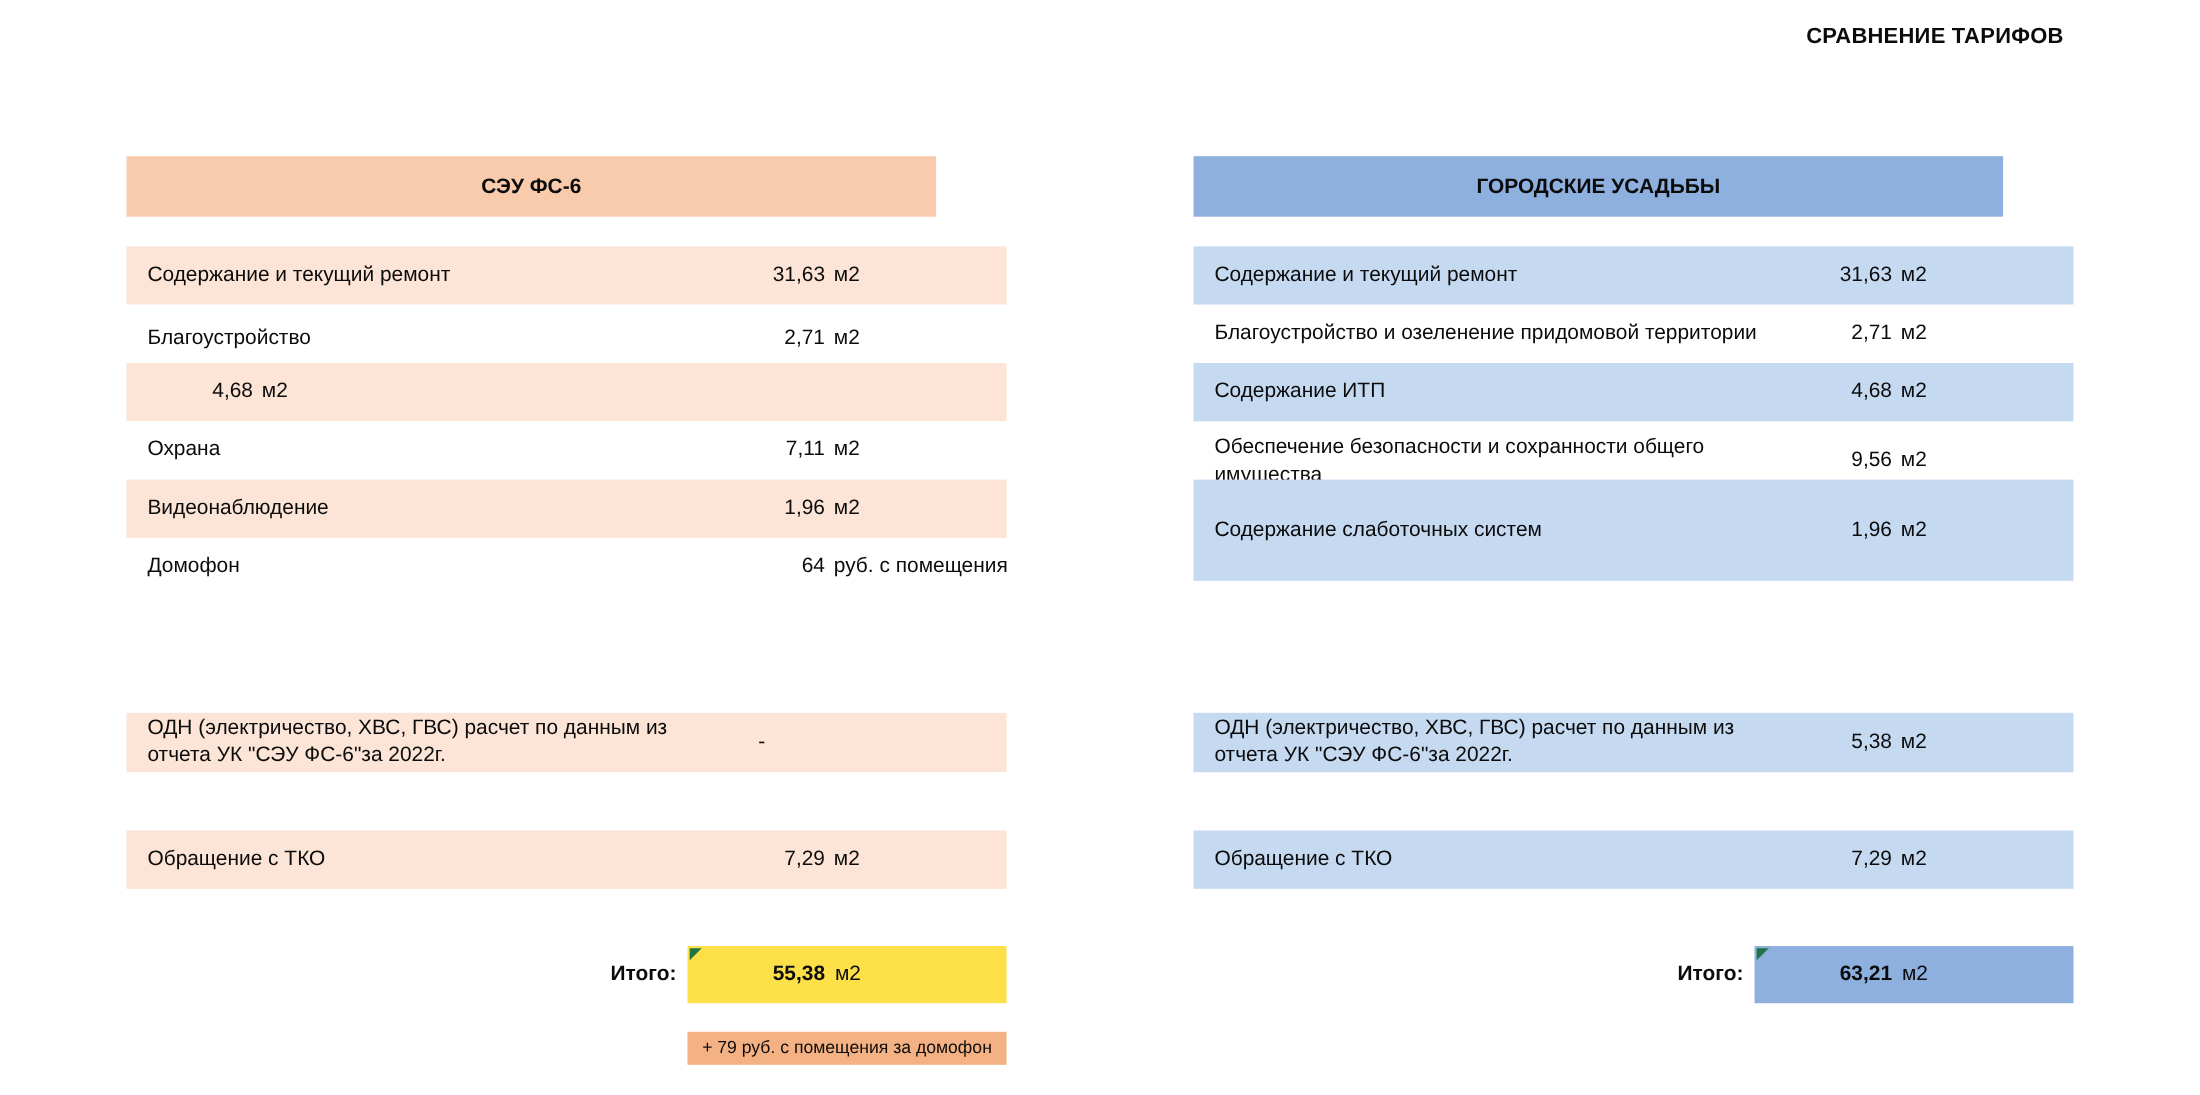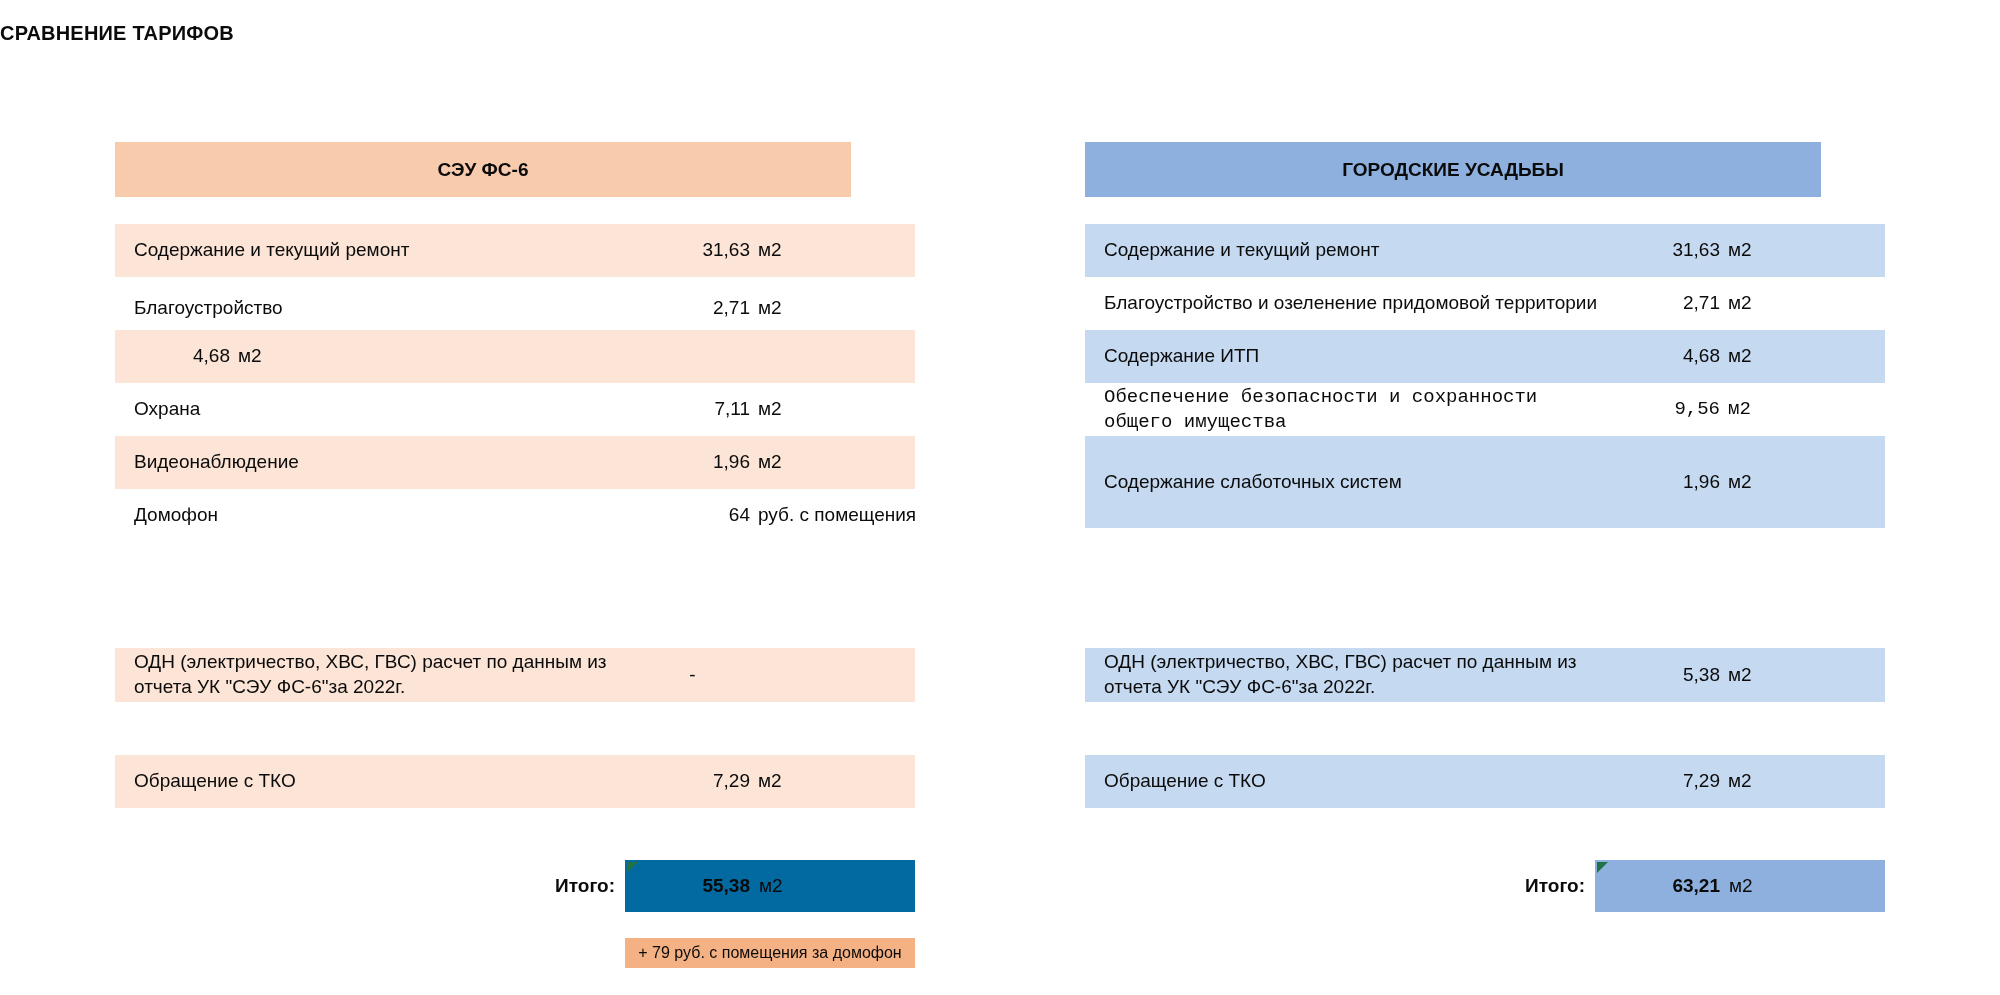--- a/index.html
+++ b/index.html
@@ -1,21 +1,21 @@
 <!DOCTYPE html>
 <html><head>
 <meta charset="utf-8">
 <style>
   html,body{margin:0;padding:0;}
   body{
     width:2000px;height:995px;background:#ffffff;position:relative;overflow:hidden;
     font-family:"Liberation Sans","DejaVu Sans",sans-serif;color:#0b0b0b;
   }
   .page-title{
-    position:absolute;top:22px;left:0;width:1876px;text-align:left;
+    position:absolute;top:22px;left:0;width:1876px;text-align:right;
     font-size:20px;font-weight:bold;letter-spacing:.2px;
   }
   .tbl{position:absolute;top:142px;width:800px;}
   .tbl-left{left:115px;}
   .tbl-right{left:1085px;}
   .hdr{
     position:absolute;left:0;top:0;width:736px;height:55px;
     display:flex;align-items:center;justify-content:center;
     font-size:19px;font-weight:bold;
   }
@@ -35,21 +35,21 @@
   .total-row{
     position:absolute;left:0;width:800px;height:52px;display:flex;align-items:stretch;
   }
   .total-label{
     width:510px;display:flex;align-items:center;justify-content:flex-end;
     padding-right:10px;box-sizing:border-box;font-size:19px;font-weight:bold;
   }
   .total-cell{
     position:relative;width:290px;display:flex;align-items:center;font-size:19px;
   }
-  .total-cell-orange{background:#0369a1;}
+  .total-cell-orange{background:#fde047;}
   .total-cell-blue{background:#8DB0DF;}
   .total-num{width:125px;text-align:right;font-weight:bold;white-space:nowrap;}
   .total-unit{padding-left:9px;white-space:nowrap;}
   .flag{
     position:absolute;top:2px;left:2px;width:0;height:0;
     border-top:11px solid #217346;border-right:11px solid transparent;
   }
   .footnote{
     position:absolute;left:510px;top:796px;width:290px;height:30px;
     background:#F4B183;display:flex;align-items:center;justify-content:center;
@@ -127,21 +127,21 @@
   <div class="row white" style="top:135px;height:53px;">
     <div class="cell-label">Благоустройство и озеленение придомовой территории</div>
     <div class="cell-num">2,71</div>
     <div class="cell-unit">м2</div>
   </div>
   <div class="row blue" style="top:188px;height:53px;">
     <div class="cell-label">Содержание ИТП</div>
     <div class="cell-num">4,68</div>
     <div class="cell-unit">м2</div>
   </div>
-  <div class="row white" style="top:241px;height:53px;font-family:Liberation Mono, monospace;">
+  <div class="row white" style="top:251px;height:53px;">
     <div class="cell-label">Обеспечение безопасности и сохранности общего имущества</div>
     <div class="cell-num">9,56</div>
     <div class="cell-unit">м2</div>
   </div>
   <div class="row blue" style="top:294px;height:92px;">
     <div class="cell-label">Содержание слаботочных систем</div>
     <div class="cell-num">1,96</div>
     <div class="cell-unit">м2</div>
   </div>
   <div class="row blue" style="top:506px;height:54px;">

